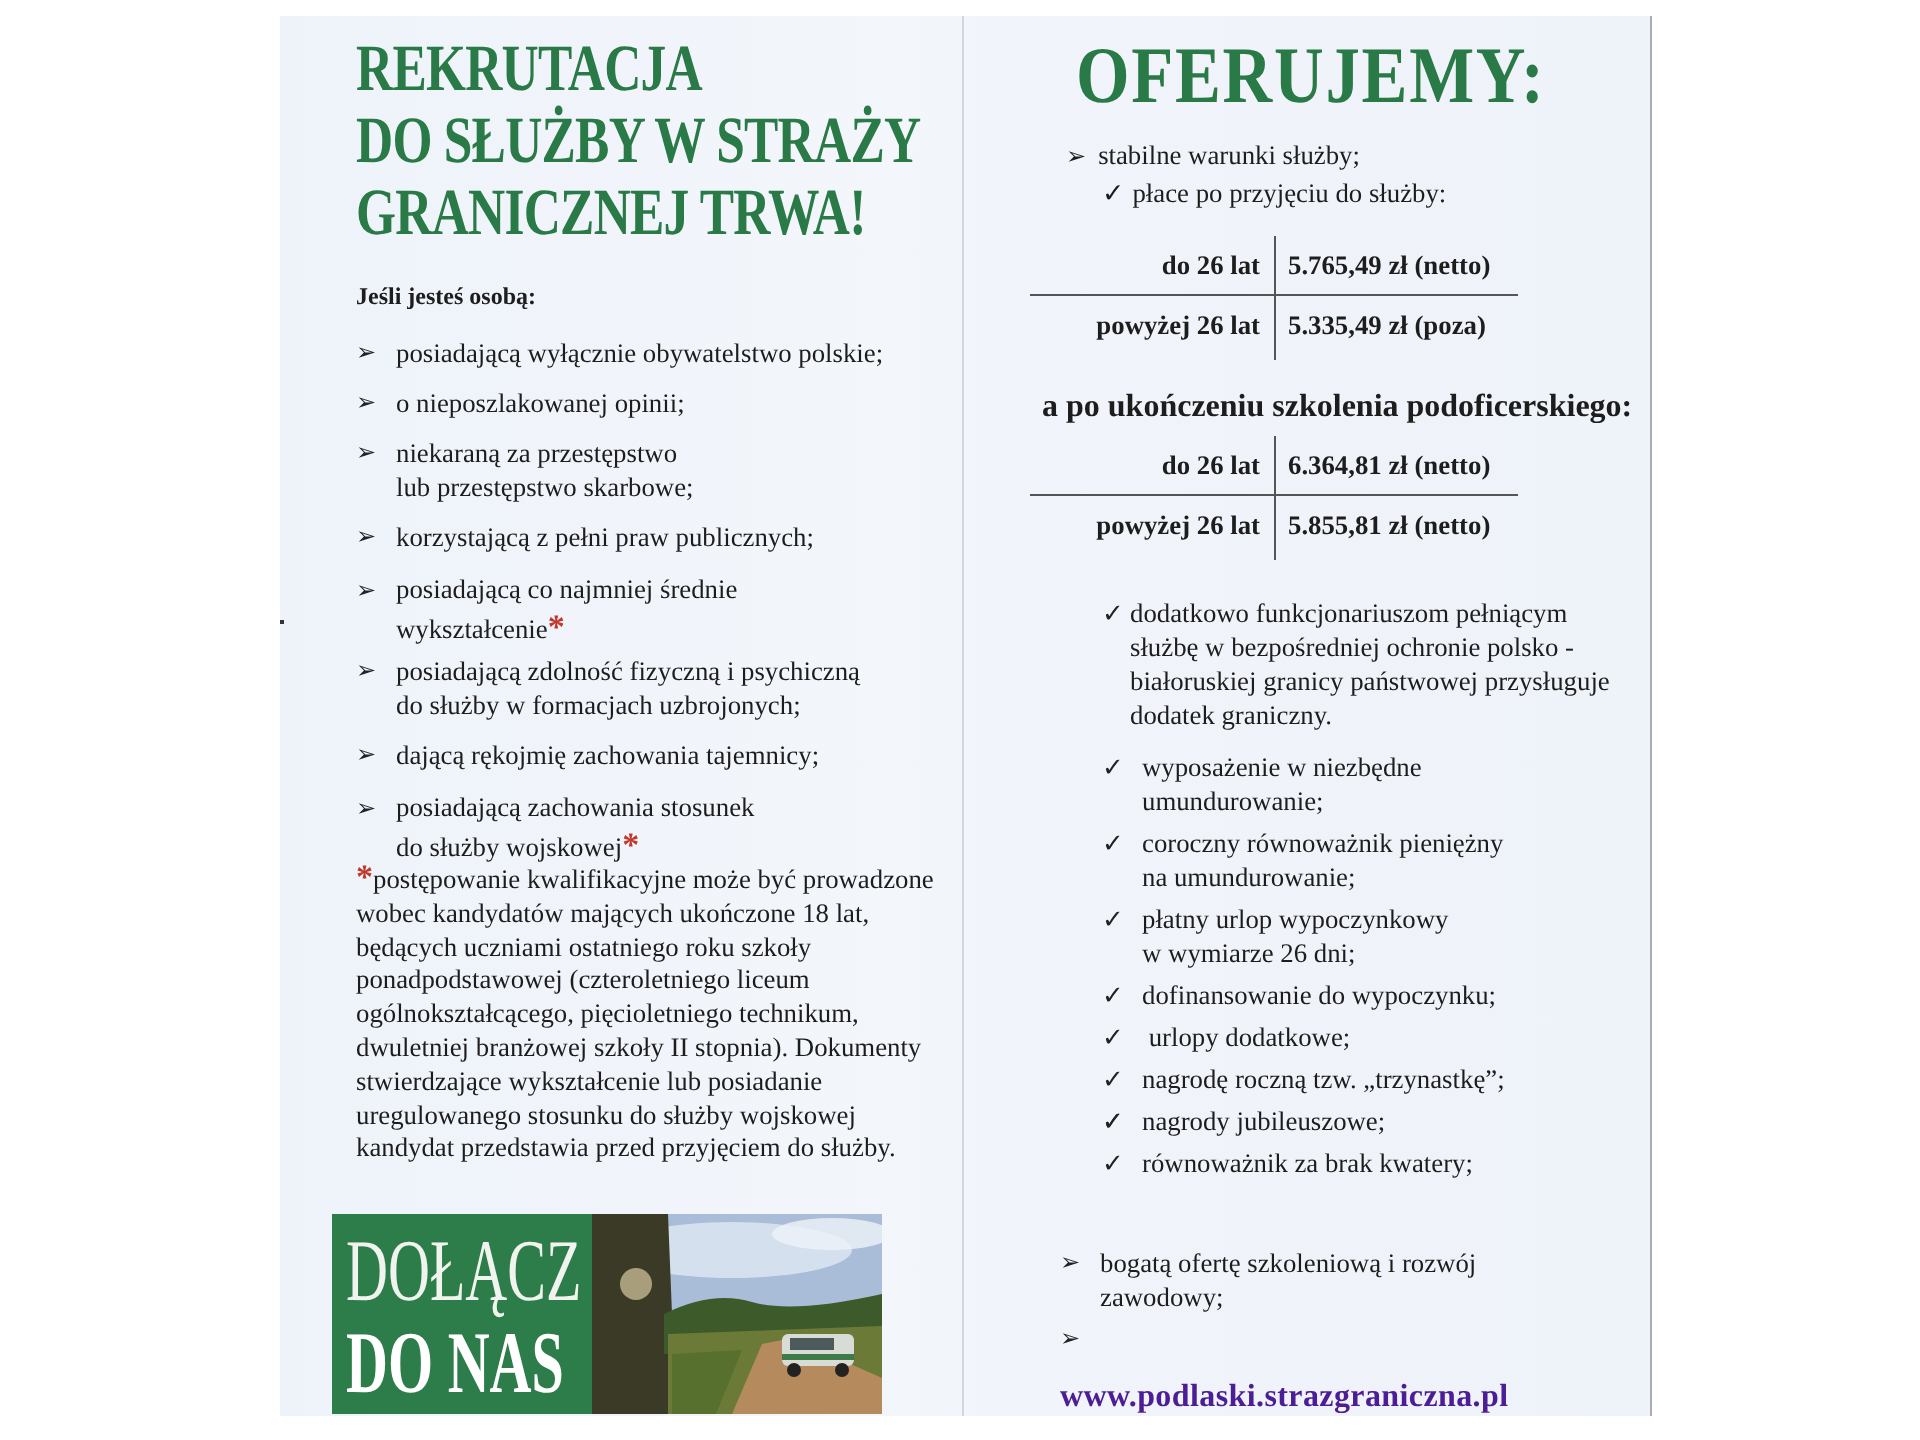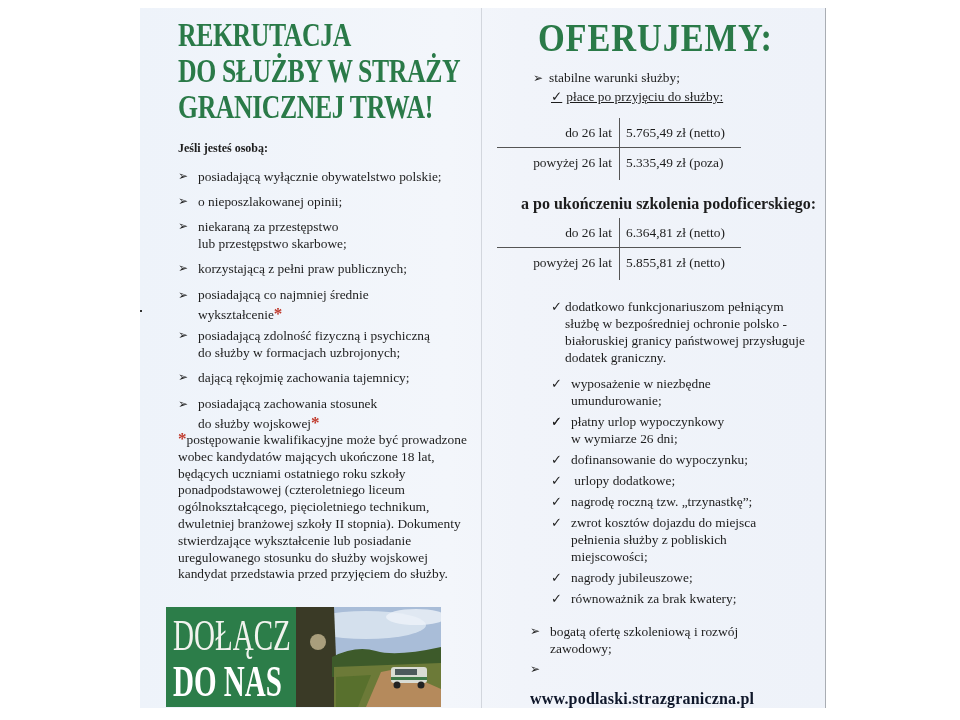--- a/index.html
+++ b/index.html
@@ -31,28 +31,28 @@
   .banner { position:absolute; left:166px; top:607px; width:304px; height:100px; display:flex; }
   .banner-green { width:130px; height:100px; background:#2c7d49; position:relative; }
   .banner-green .l1 { position:absolute; left:7px; top:7px; color:#f1f3ee; font-size:44px; line-height:44px;
                       transform:scaleX(0.66); transform-origin:left top; white-space:nowrap; letter-spacing:0; }
   .banner-green .l2 { position:absolute; left:7px; top:53px; color:#ffffff; font-size:44px; line-height:44px;
                       font-weight:bold; transform:scaleX(0.66); transform-origin:left top; white-space:nowrap; }
   .banner-photo { width:145px; height:100px; position:relative; overflow:hidden;
                   background:linear-gradient(180deg,#9fb6d6 0%,#c9d7ea 30%,#7f9a78 48%,#4f6a3a 60%,#6d7c3c 100%); }
 
   .bullet-right { position:absolute; font-size:13.4px; line-height:17px; }
-  .table { position:absolute; left:497px; width:244px; font-weight:normal; font-size:13.4px; }
+  .table { position:absolute; left:515px; width:244px; font-weight:bold; font-size:13.4px; }
   .table .row { position:relative; height:30px; }
   .table .lbl { position:absolute; right:129px; top:7px; text-align:right; white-space:nowrap; }
   .table .val { position:absolute; left:129px; top:7px; white-space:nowrap; }
   .table .vline { position:absolute; left:122px; top:0; width:1px; height:62px; background:#555; }
   .table .hline { position:absolute; left:0; top:29px; width:244px; height:1px; background:#555; }
   .subhead { position:absolute; left:521px; top:195px; font-weight:bold; font-size:16px; }
-  .url { position:absolute; left:530px; top:690px; color:#0f172a; font-weight:bold; font-size:16px; letter-spacing:0.2px; }
+  .url { position:absolute; left:530px; top:690px; color:#4c1d95; font-weight:bold; font-size:16px; letter-spacing:0.2px; }
 </style>
 </head>
 <body>
 
 <div class="paper"></div>
 <div class="fold"></div>
 <div class="edge-r"></div>
 <div class="speck" style="left:140px;top:310px;"></div>
 
 <h1 class="title-left"><span>REKRUTACJA</span>
@@ -99,21 +99,21 @@
       <rect x="95" y="70" width="36" height="3" fill="#3f7a49"></rect>
       <circle cx="101" cy="78" r="3.5" fill="#222"></circle>
       <circle cx="125" cy="78" r="3.5" fill="#222"></circle>
     </svg>
   </div>
 </div>
 
 <h1 class="title-right">OFERUJEMY:</h1>
 
 <div class="bullet-right" style="left:533px;top:69px;"><span style="font-size:12px;margin-right:6px;">➢</span><span>stabilne warunki służby;</span></div>
-<div class="bullet-right" style="left:551px;top:88px;text-decoration:underline;"><span style="margin-right:4px;">✓</span><span>płace po przyjęciu do służby:</span></div>
+<div class="bullet-right" style="left:551px;top:88px;"><span style="margin-right:4px;">✓</span><span>płace po przyjęciu do służby:</span></div>
 
 <div class="table" style="top:118px;">
   <div class="vline"></div>
   <div class="row">
     <span class="lbl">do 26 lat</span>
     <span class="val">5.765,49 zł (netto)</span>
     <div class="hline"></div>
   </div>
   <div class="row">
     <span class="lbl">powyżej 26 lat</span>
@@ -136,29 +136,28 @@
   </div>
 </div>
 
 <ul class="list" style="left:551px;top:298px;width:270px;">
   <li style="margin-bottom:9px;white-space:pre-line;padding-left:14px;"><span class="check">✓</span><span>dodatkowo funkcjonariuszom pełniącym
 służbę w bezpośredniej ochronie polsko -
 białoruskiej granicy państwowej  przysługuje
 dodatek graniczny.</span></li>
   <li style="margin-bottom:4px;white-space:pre-line;"><span class="check">✓</span><span>wyposażenie w niezbędne
 umundurowanie;</span></li>
-  <li style="margin-bottom:4px;white-space:pre-line;"><span class="check">✓</span></li>
+  <li style="margin-bottom:4px;white-space:pre-line;"><span class="check">✓</span><span>coroczny równoważnik pieniężny
+na umundurowanie;</span></li>
   <li style="margin-bottom:4px;white-space:pre-line;"><span class="check">✓</span><span>płatny urlop wypoczynkowy
 w wymiarze 26 dni;</span></li>
   <li style="margin-bottom:4px;"><span class="check">✓</span><span>dofinansowanie do wypoczynku;</span></li>
   <li style="margin-bottom:4px;white-space:pre;"><span class="check">✓</span><span> urlopy dodatkowe;</span></li>
   <li style="margin-bottom:4px;"><span class="check">✓</span><span>nagrodę roczną tzw. „trzynastkę”;</span></li>
-  <li style="margin-bottom:4px;white-space:pre-line;"><span class="check">✓</span><span>zwrot kosztów dojazdu do miejsca
-pełnienia służby z pobliskich
-miejscowości;</span></li>
+  <li style="margin-bottom:4px;white-space:pre-line;"><span class="check">✓</span></li>
   <li style="margin-bottom:4px;"><span class="check">✓</span><span>nagrody jubileuszowe;</span></li>
   <li><span class="check">✓</span><span>równoważnik za brak kwatery;</span></li>
 </ul>
 
 <ul class="list" style="left:530px;top:623px;width:290px;">
   <li style="margin-bottom:4px;white-space:pre-line;"><span class="arrow">➢</span><span>bogatą ofertę szkoleniową i rozwój
 zawodowy;</span></li>
   <li><span class="arrow">➢</span></li>
 </ul>
 

